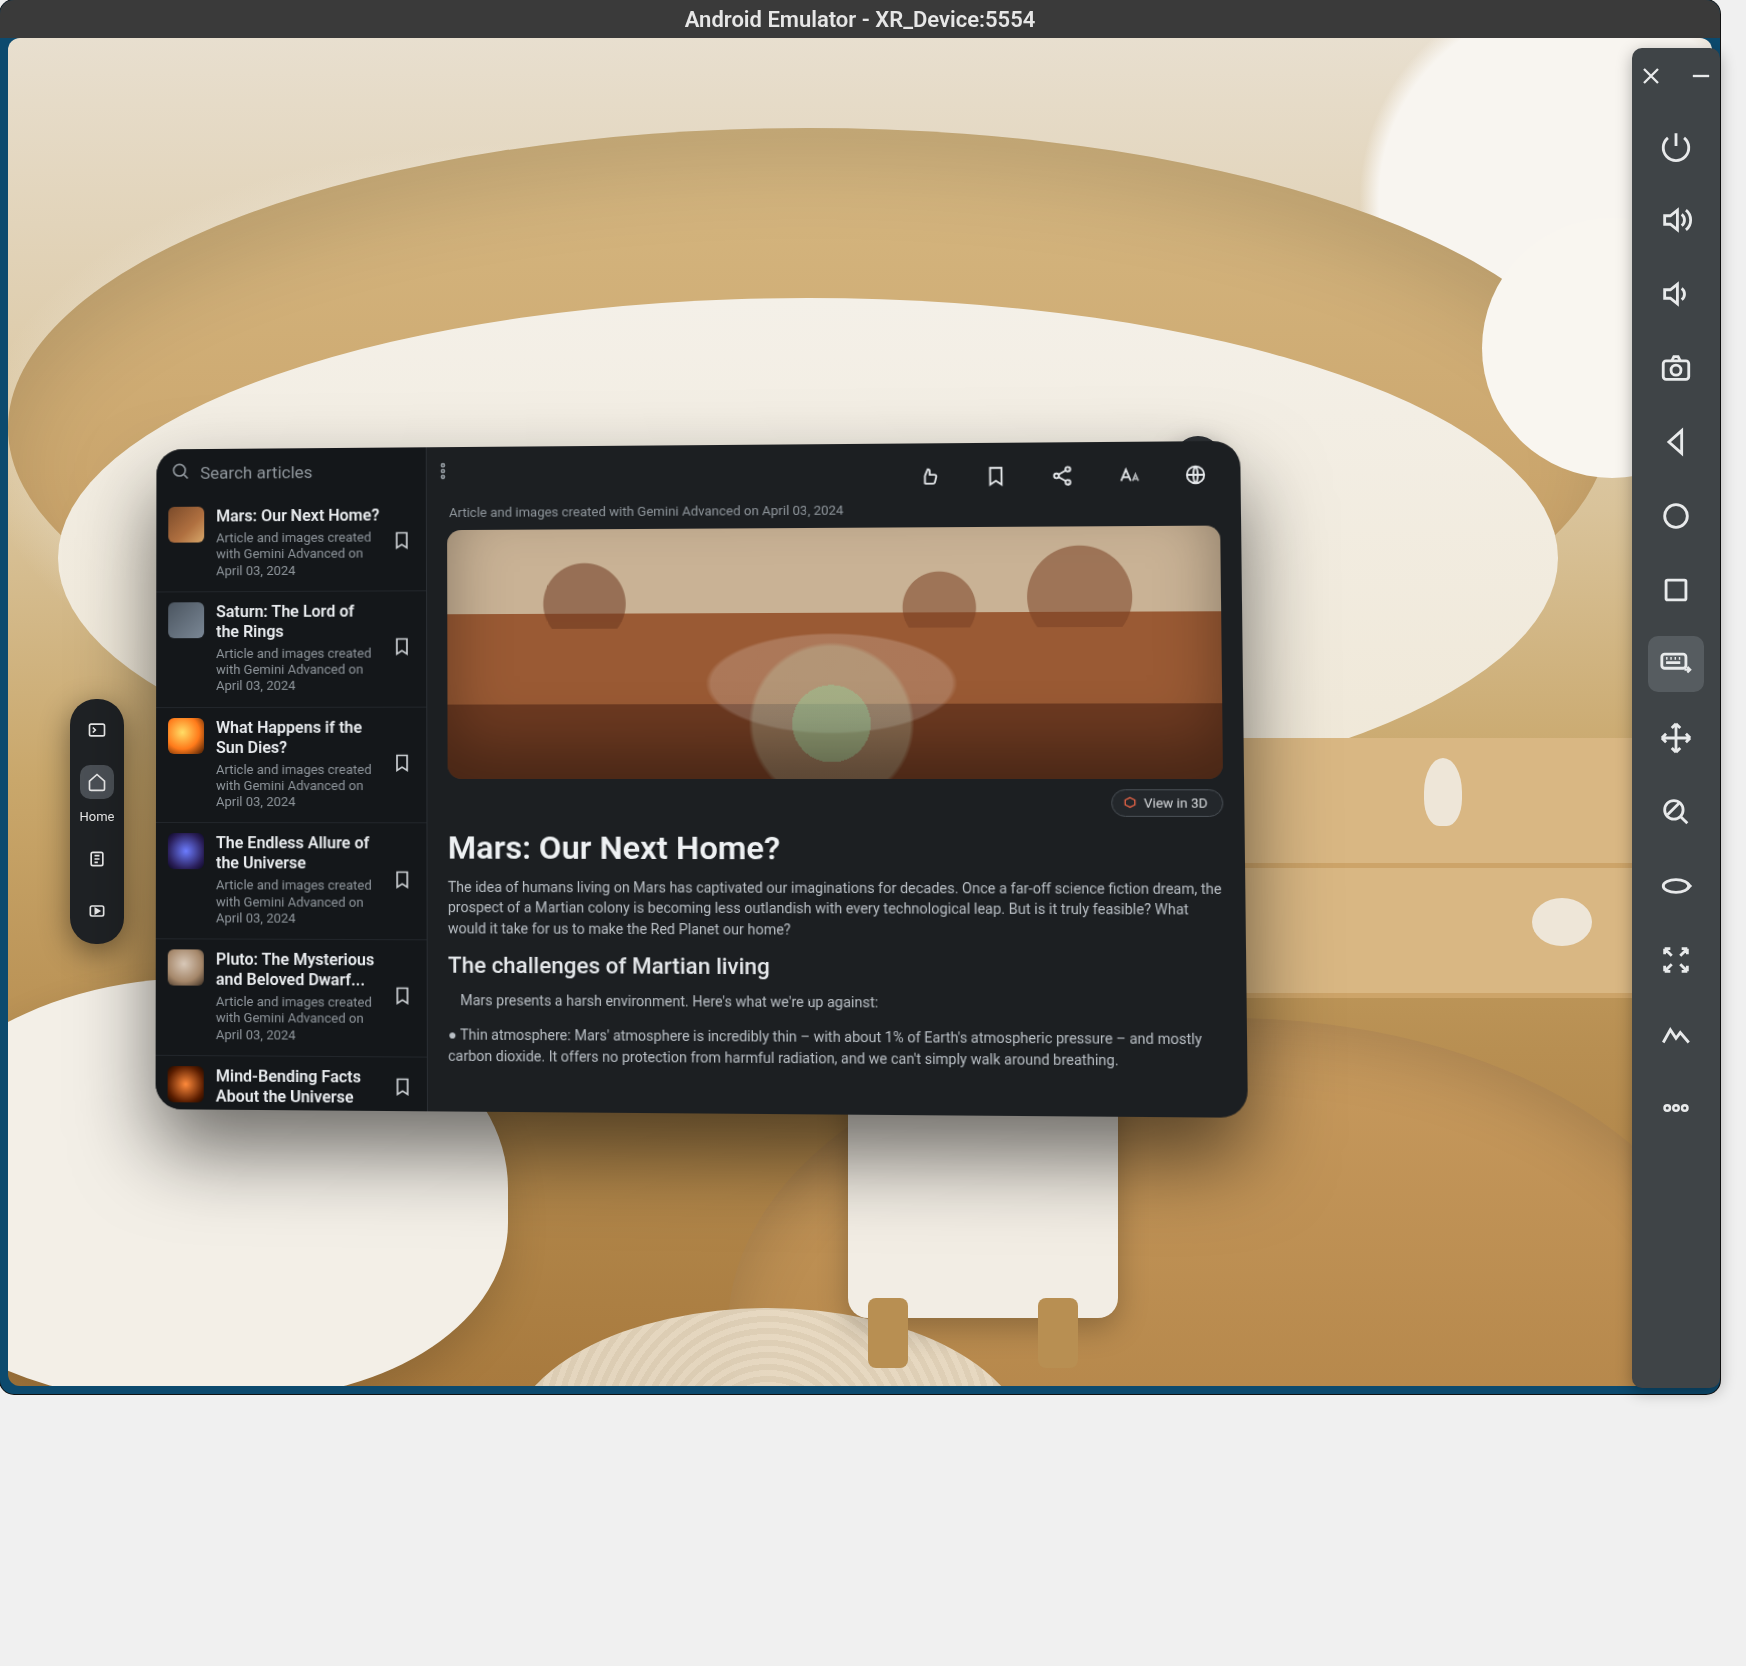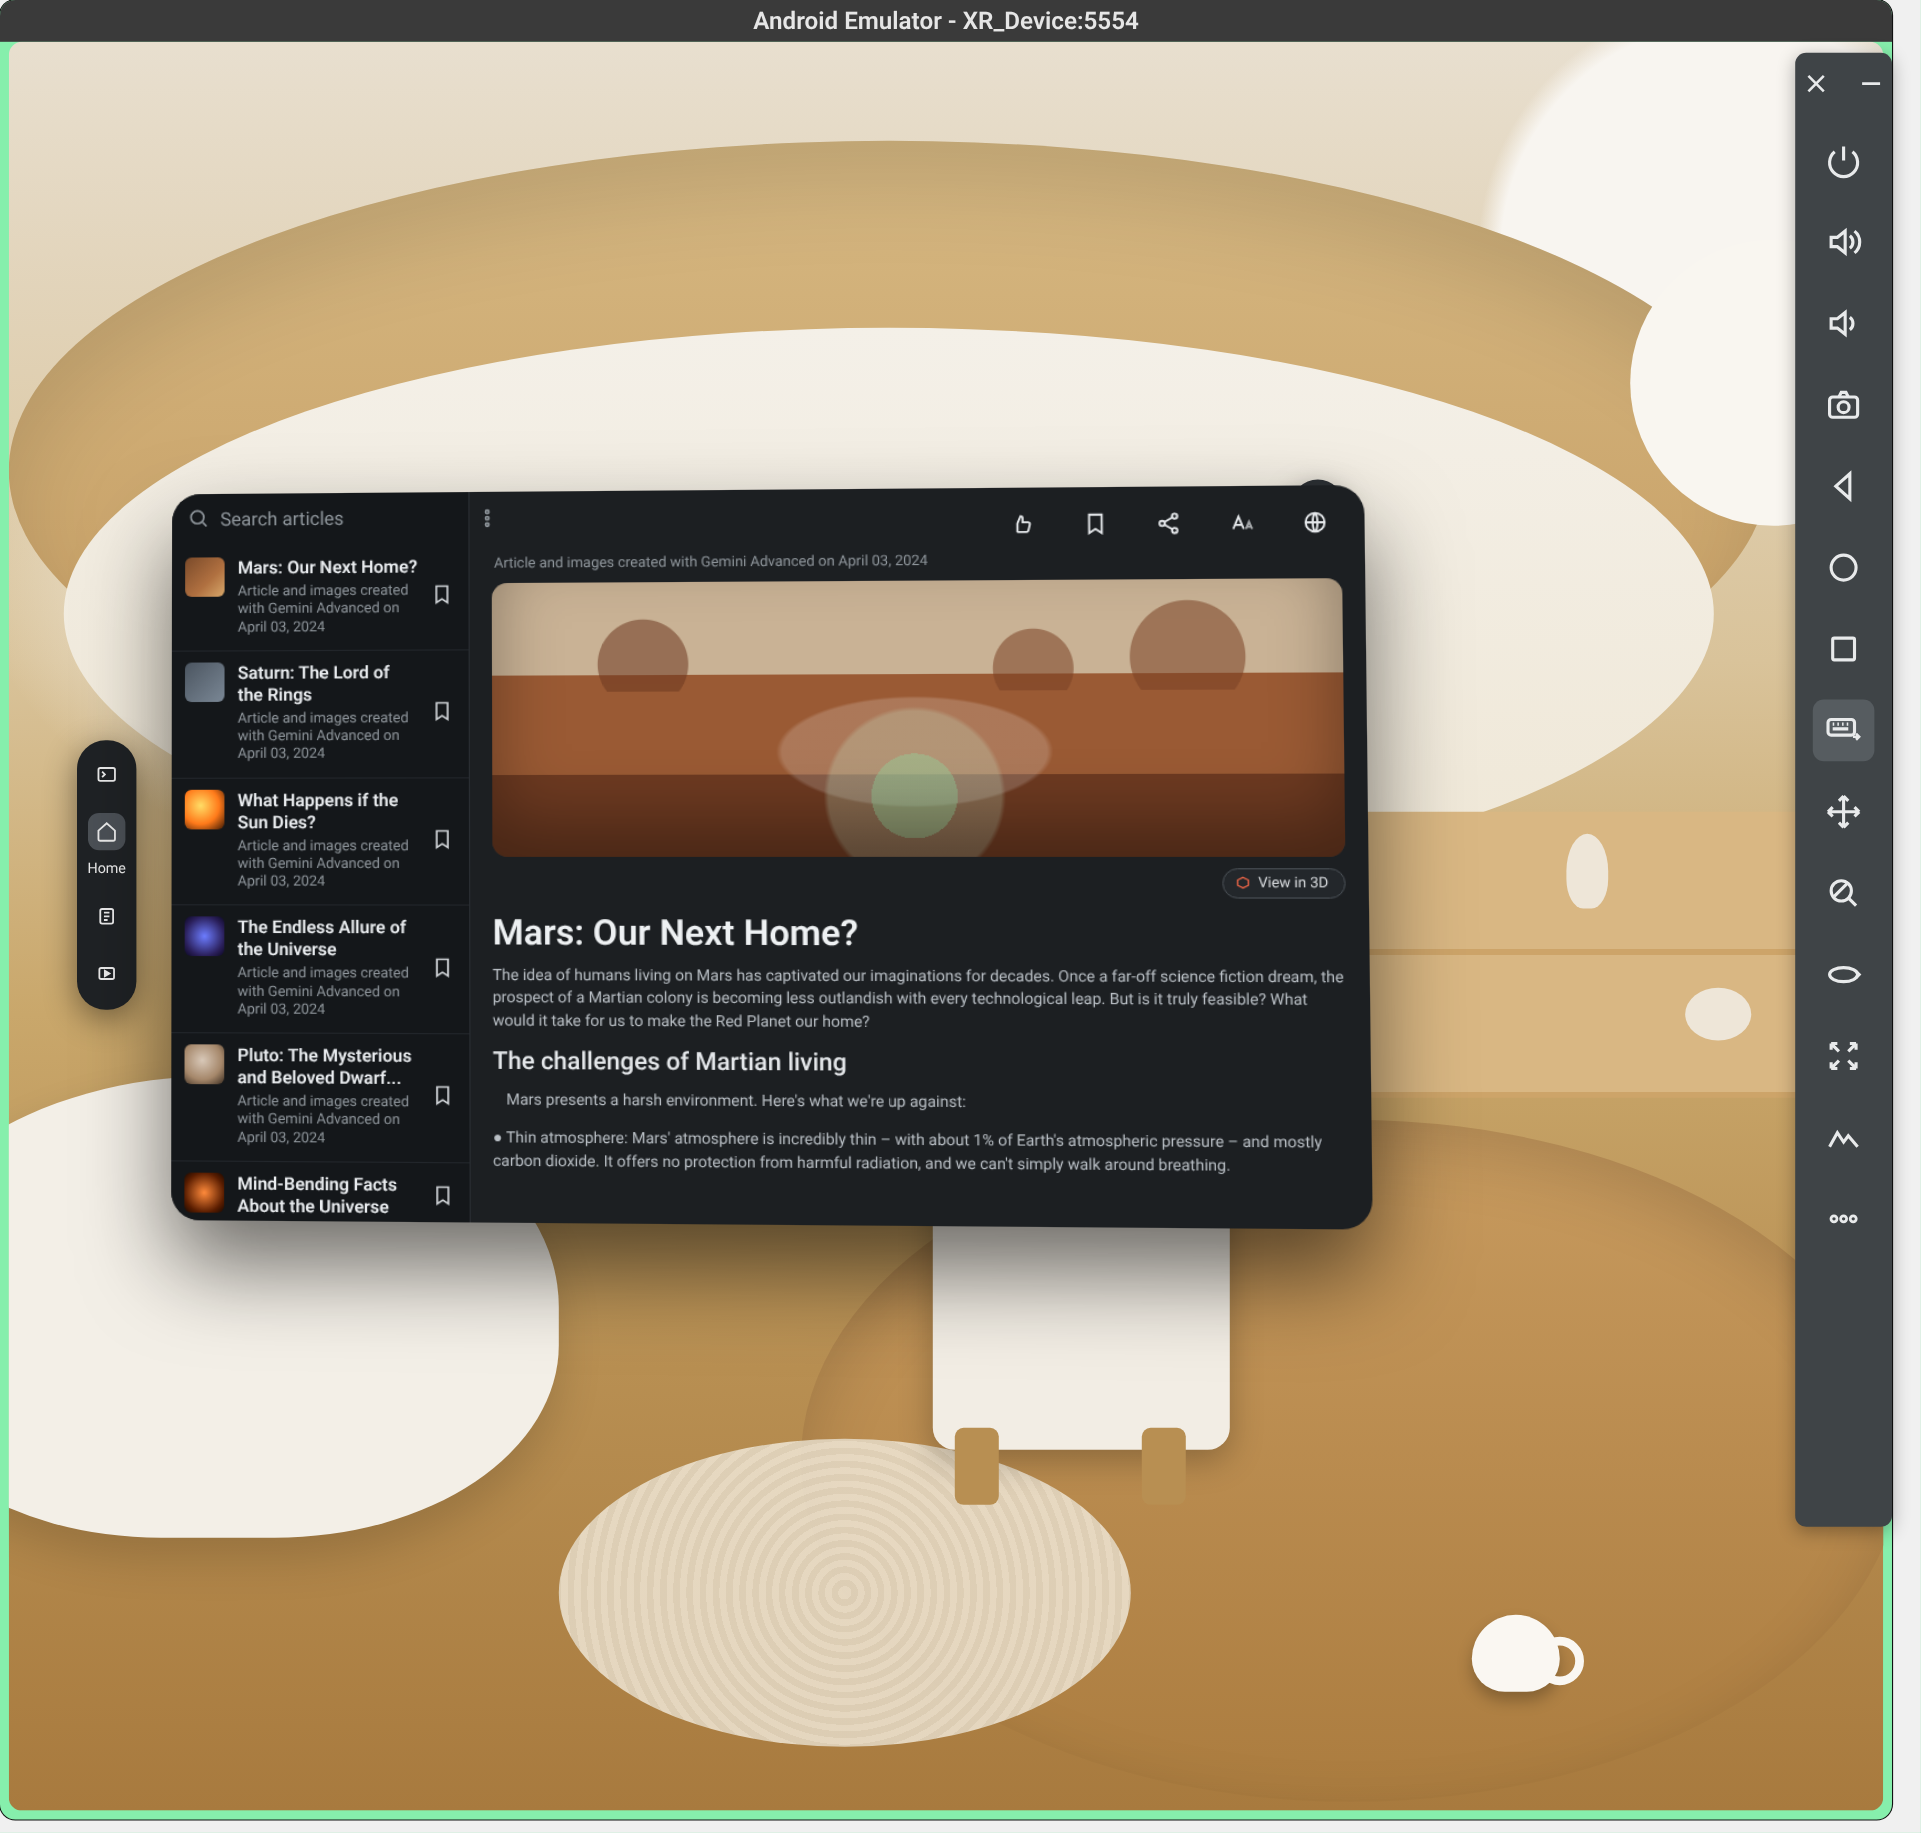--- a/index.html
+++ b/index.html
@@ -1,21 +1,21 @@
 <!DOCTYPE html>
 <html><head>
 <meta charset="utf-8">
 <style>
   * { margin:0; padding:0; box-sizing:border-box; font-family: -apple-system, BlinkMacSystemFont, "Segoe UI", Roboto, sans-serif; }
   html,body { width:1746px; height:1666px; background:#f0f0f0; overflow:hidden; }
 
   
   .emu-window {
-    position:absolute; left:0; top:0; width:1720px; height:1654px;
-    background:#86efac; border-radius:14px; overflow:hidden;
+    position:absolute; left:0; top:0; width:1720px; height:1394px;
+    background:#0c4a6e; border-radius:14px; overflow:hidden;
     box-shadow:0 0 0 1px #111;
   }
   .emu-titlebar {
     height:38px; background:#3a3a3a; display:flex; align-items:center; justify-content:center;
     color:#e6e6e6; font-size:22px; font-weight:600;
   }
   .emu-viewport {
     position:absolute; left:8px; top:38px; right:8px; bottom:8px;
     border-radius:12px; overflow:hidden;
     background:
@@ -56,21 +56,21 @@
   }
   .emu-side .toprow{display:flex;gap:22px;margin-bottom:10px;margin-top:4px;}
   .side-btn{width:56px;height:56px;display:flex;align-items:center;justify-content:center;color:#e8eaeb;border-radius:10px;cursor:pointer;}
   .side-btn.small{width:28px;height:28px;font-size:22px;}
   .side-btn.active{background:#565c60;}
   .side-btn svg{width:34px;height:34px;stroke:#e8eaeb;stroke-width:2;fill:none;}
   .side-btn.dots svg{width:30px;}
 
   
   .xr-rail{
-    position:absolute; left:62px; top:635px; width:54px;
+    position:absolute; left:62px; top:661px; width:54px;
     background:#1f2225; border-radius:26px; padding:14px 0 16px;
     display:flex; flex-direction:column; align-items:center; gap:18px;
     box-shadow:0 8px 30px rgba(0,0,0,.45);
   }
   .rail-btn{width:34px;height:34px;border-radius:10px;display:flex;align-items:center;justify-content:center;color:#dfe2e5;cursor:pointer;}
   .rail-btn.active{background:#4b5056;}
   .rail-label{color:#eaeaea;font-size:13px;margin-top:-8px;}
   .rail-btn svg{width:20px;height:20px;stroke:#eaeaea;stroke-width:2;fill:none;}
 
   

